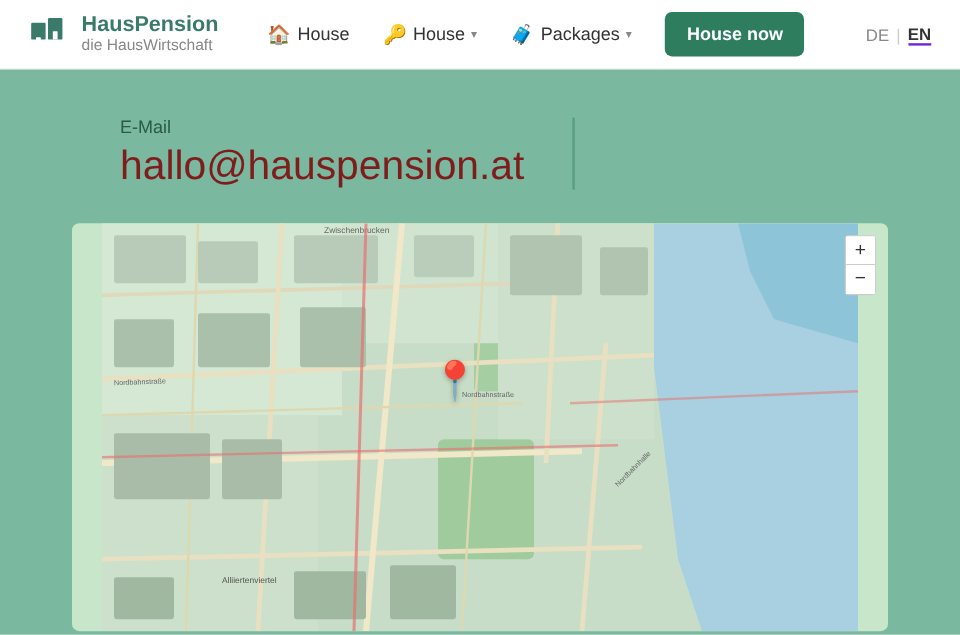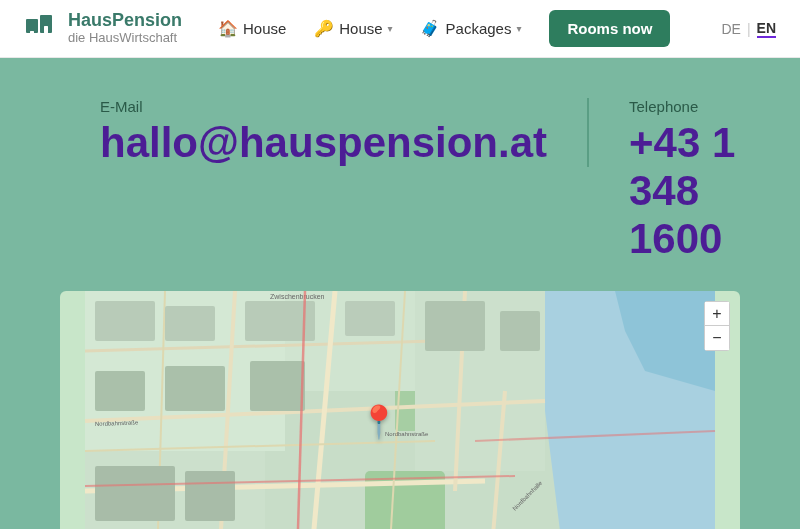--- a/index.html
+++ b/index.html
@@ -97,34 +97,33 @@
       align-items: flex-start;
     }
     .contact-block {
       display: flex;
       flex-direction: column;
       gap: 4px;
     }
     .contact-block:first-child {
       padding-right: 40px;
       border-right: 2px solid #5a9e84;
-      margin-left: 40px;
     }
     .contact-block:last-child {
       padding-left: 40px;
     }
     .contact-label {
       font-size: 15px;
       color: #2a5a48;
       font-weight: 400;
     }
     .contact-value {
-      font-size: 42px;
-      font-weight: 700;
-      color: #4c1d95;
+      font-size: 34px;
+      font-weight: 400;
+      color: #7f1d1d;
       text-decoration: none;
     }
 
     
     .map-container {
       width: 100%;
       height: 340px;
       border-radius: 6px;
       overflow: hidden;
       position: relative;
@@ -197,39 +196,35 @@
     <a class="nav-link">
       <span class="nav-link-icon">🔑</span>
       <span>House</span>
       <span class="nav-link-arrow">▾</span>
     </a>
     <a class="nav-link">
       <span class="nav-link-icon">🧳</span>
       <span>Packages</span>
       <span class="nav-link-arrow">▾</span>
     </a>
-    <button class="nav-book-btn">Rooms now</button>
+    <button class="nav-book-btn">House now</button>
     <div class="nav-lang">
       <span class="lang-de">DE</span>
       <span style="color:#ccc">|</span>
       <span class="lang-en">EN</span>
     </div>
   </div>
 </nav>
 
 <div class="main-bg">
   <div class="contact-section">
     <div class="contact-block">
       <span class="contact-label">E-Mail</span>
       <a class="contact-value">hallo@hauspension.at</a>
     </div>
-    <div class="contact-block">
-      <span class="contact-label">Telephone</span>
-      <a class="contact-value">+43 1 348 1600</a>
-    </div>
   </div>
 
   <div class="map-container">
     
     <svg width="100%" height="100%" viewBox="0 0 630 340" xmlns="http://www.w3.org/2000/svg">
 
       <rect width="630" height="340" fill="#c8ddc8"></rect>
 
       <polygon points="460,0 630,0 630,340 500,340 480,280 470,200 460,120 450,60" fill="#a8d0e0"></polygon>
       <polygon points="530,0 630,0 630,100 560,80 540,40" fill="#8ec4d8"></polygon>

